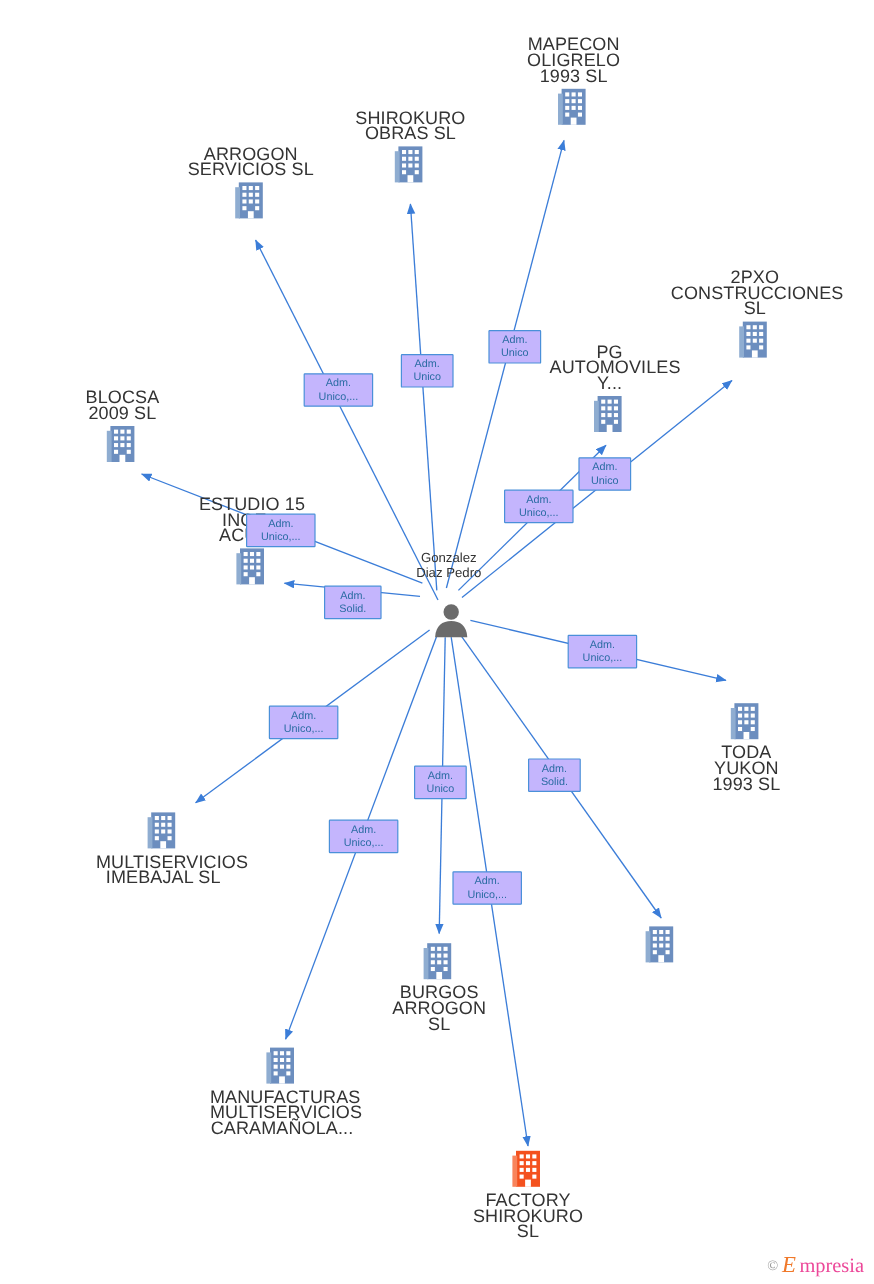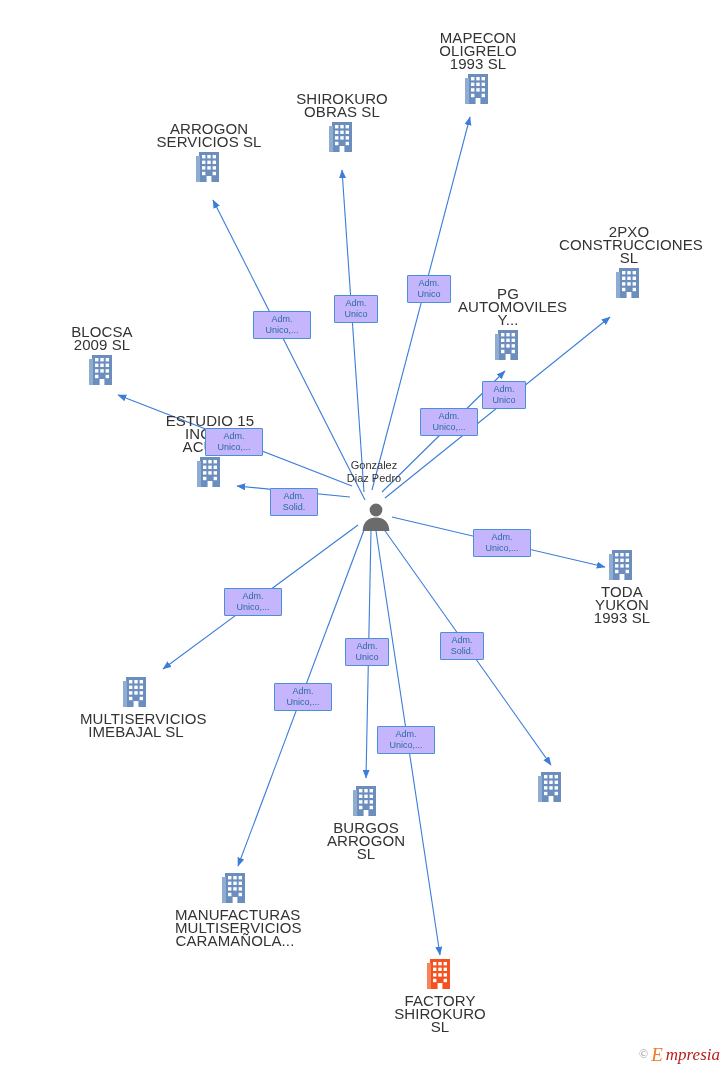--- a/index.html
+++ b/index.html
@@ -75,24 +75,23 @@
     font-size: 12px;
     color: #9b9b9b;
   }
   .wm-e {
     color: #f0792a;
     font-size: 19px;
     font-style: italic;
     line-height: 19px;
   }
   .wm-rest {
-    color: #b91c1c;
+    color: #ec4899;
     font-size: 17px;
     line-height: 19px;
-    font-style: italic;
   }
 </style>
 </head>
 <body>
 
 <svg id="graph" viewBox="0 0 728 1070">
   <defs>
     <marker id="arrow" markerWidth="9" markerHeight="9" refX="7.5" refY="3.2" orient="auto" markerUnits="strokeWidth">
       <path d="M0,0 L8,3.2 L0,6.4 z" fill="#3b7dd8"></path>
     </marker>
@@ -294,21 +293,21 @@
       <rect x="7" y="18.2" width="3.4" height="3.4"></rect>
         <rect x="12.3" y="18.2" width="3.4" height="3.4"></rect>
         <rect x="17.6" y="18.2" width="3.4" height="3.4"></rect>
       <rect x="7" y="23.8" width="3.4" height="3.4"></rect>
         <rect x="17.6" y="23.8" width="3.4" height="3.4"></rect>
       <rect x="11.6" y="28" width="4.8" height="6"></rect>
     </g>
   </svg>
 </div>
 
-<div class="node" style="left:578px; top:546px; width:88px;">
+<div class="node" style="left:578px; top:582px; width:88px;">
   <svg class="bld" width="28" height="36" viewBox="0 0 28 36">
     <rect x="4" y="4" width="20" height="30" fill="#6c8ebf"></rect>
     <rect x="1" y="8" width="4" height="26" fill="#8fadd1"></rect>
     <g fill="#ffffff">
       <rect x="7" y="7" width="3.4" height="3.4"></rect>
         <rect x="12.3" y="7" width="3.4" height="3.4"></rect>
         <rect x="17.6" y="7" width="3.4" height="3.4"></rect>
       <rect x="7" y="12.6" width="3.4" height="3.4"></rect>
         <rect x="12.3" y="12.6" width="3.4" height="3.4"></rect>
         <rect x="17.6" y="12.6" width="3.4" height="3.4"></rect>

